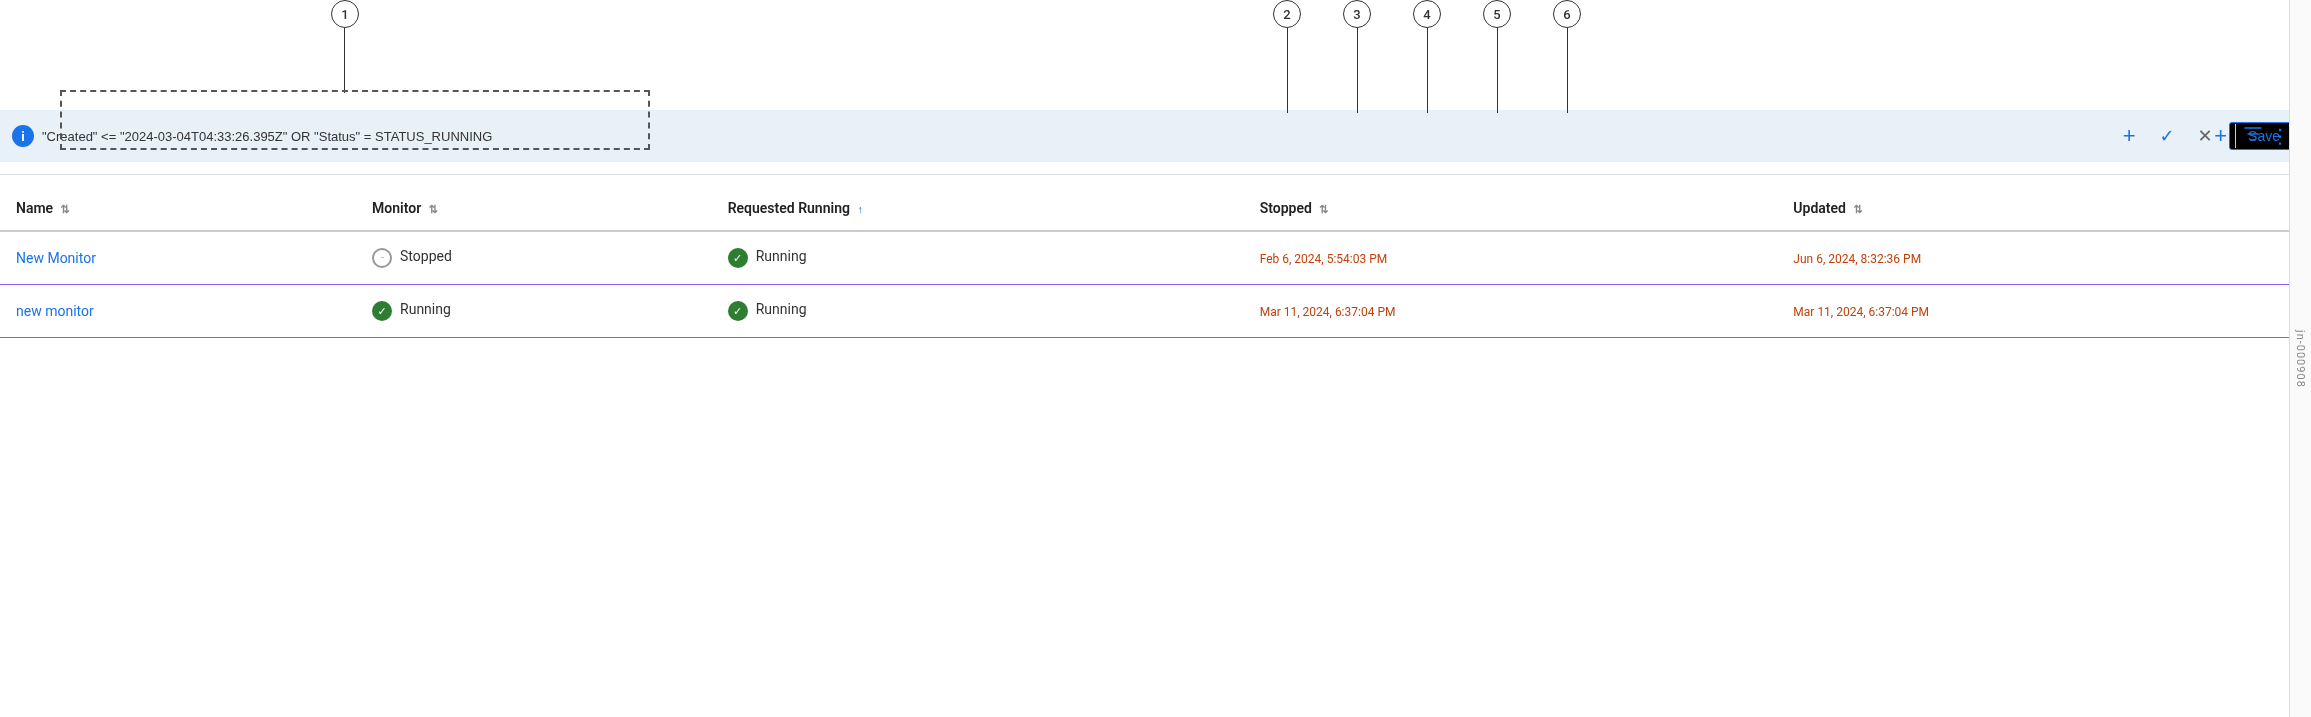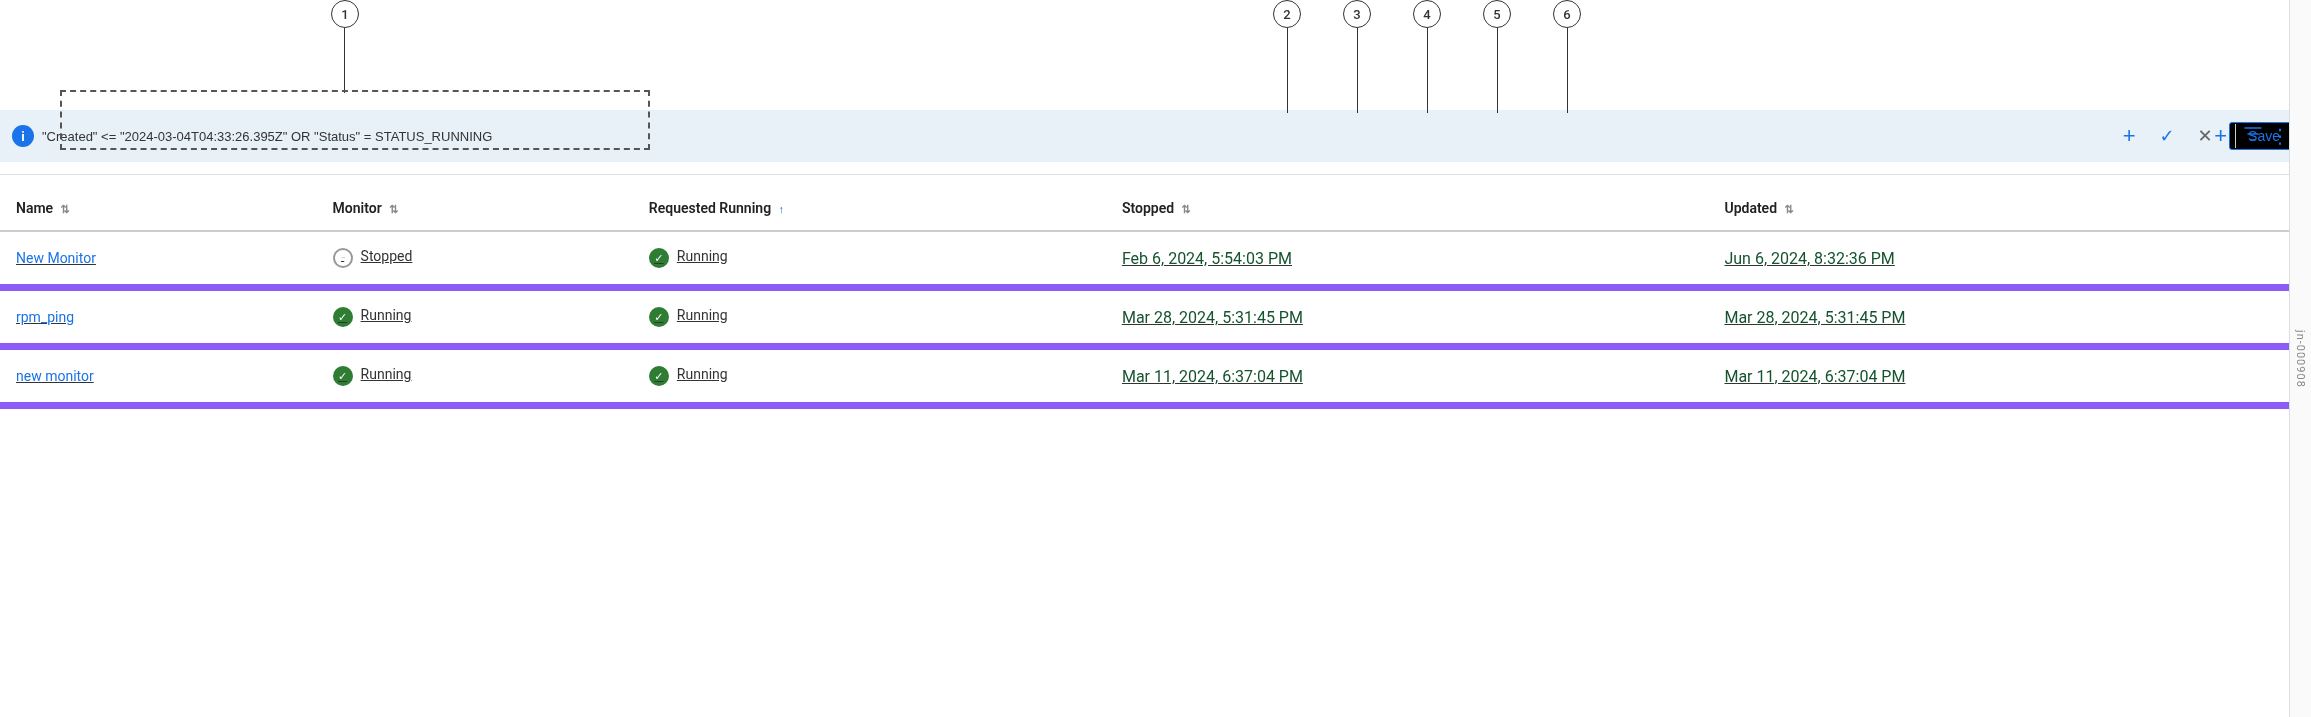--- a/index.html
+++ b/index.html
@@ -150,22 +150,21 @@
     }
 
     thead th .sort-icon {
       display: inline-block;
       margin-left: 4px;
       font-size: 11px;
       color: #888;
     }
 
     tbody tr {
-      border-bottom: 7px solid #8b5cf6;
-      text-decoration: underline;
+      border-bottom: 1px solid #8b5cf6;
     }
 
     tbody td {
       padding: 16px 16px;
       font-size: 14px;
       vertical-align: middle;
     }
 
     .name-link {
       color: #1a73e8;
@@ -203,22 +202,22 @@
       border-radius: 50%;
       background: #2e7d32;
       display: flex;
       align-items: center;
       justify-content: center;
       color: #fff;
       font-size: 11px;
     }
 
     .date-text {
-      color: #14532d;
-      font-size: 16px;
+      color: #c2410c;
+      font-size: 12px;
     }
   </style>
 </head>
 <body>
 
 <div class="top-area">
 
   <div class="callout-circle" style="top: 0px; left: 331px;">
     <span>1</span>
   </div>
@@ -320,37 +319,20 @@
             </div>
           </td>
           <td>
             <div class="status-cell">
               <div class="status-icon-running">✓</div>
               <span>Running</span>
             </div>
           </td>
           <td><span class="date-text">Feb 6, 2024, 5:54:03 PM</span></td>
           <td><span class="date-text">Jun 6, 2024, 8:32:36 PM</span></td>
-        </tr>
-        <tr>
-          <td><a class="name-link" href="#">rpm_ping</a></td>
-          <td>
-            <div class="status-cell">
-              <div class="status-icon-running">✓</div>
-              <span>Running</span>
-            </div>
-          </td>
-          <td>
-            <div class="status-cell">
-              <div class="status-icon-running">✓</div>
-              <span>Running</span>
-            </div>
-          </td>
-          <td><span class="date-text">Mar 28, 2024, 5:31:45 PM</span></td>
-          <td><span class="date-text">Mar 28, 2024, 5:31:45 PM</span></td>
         </tr>
         <tr>
           <td><a class="name-link" href="#">new monitor</a></td>
           <td>
             <div class="status-cell">
               <div class="status-icon-running">✓</div>
               <span>Running</span>
             </div>
           </td>
           <td>

